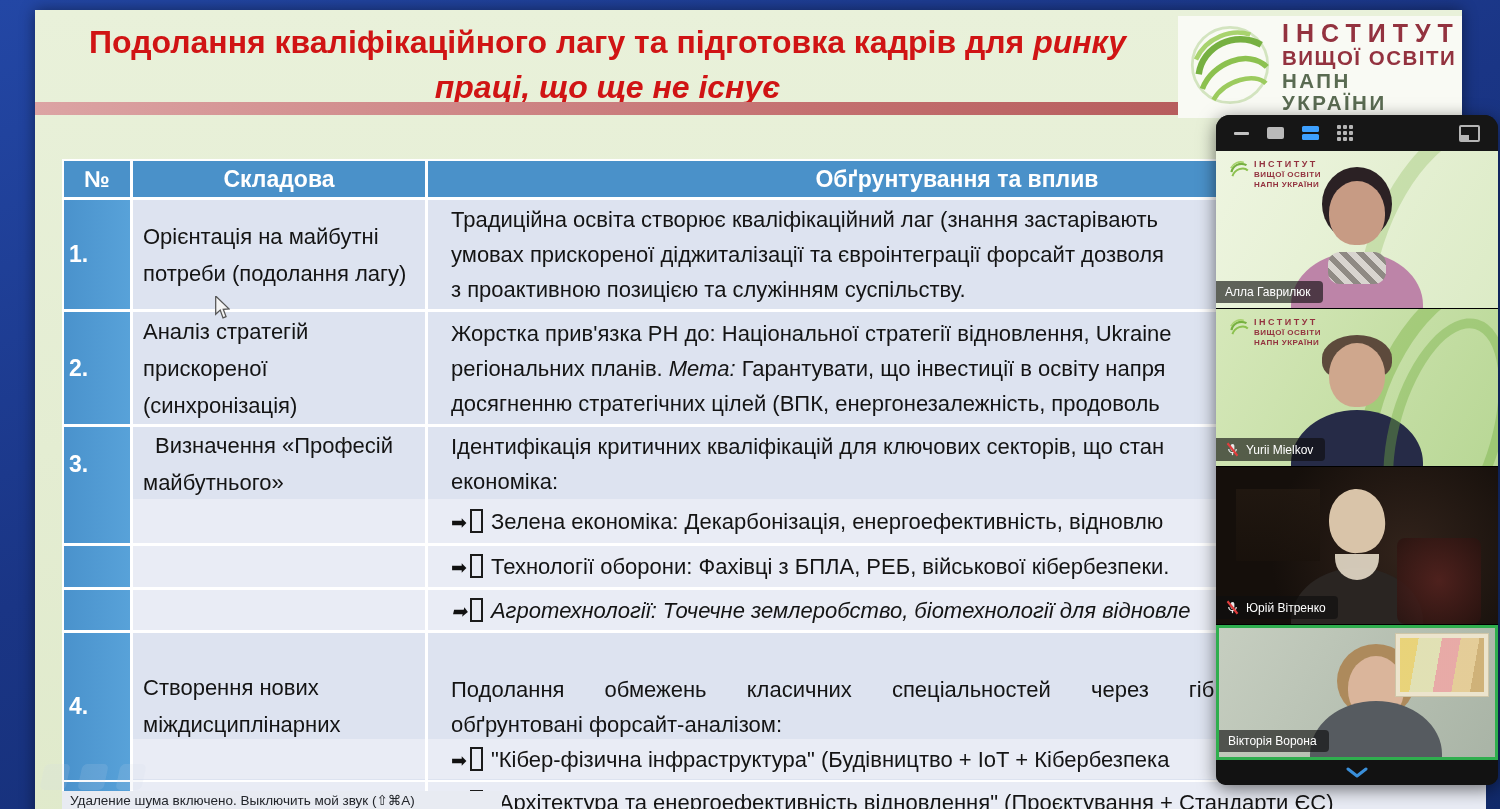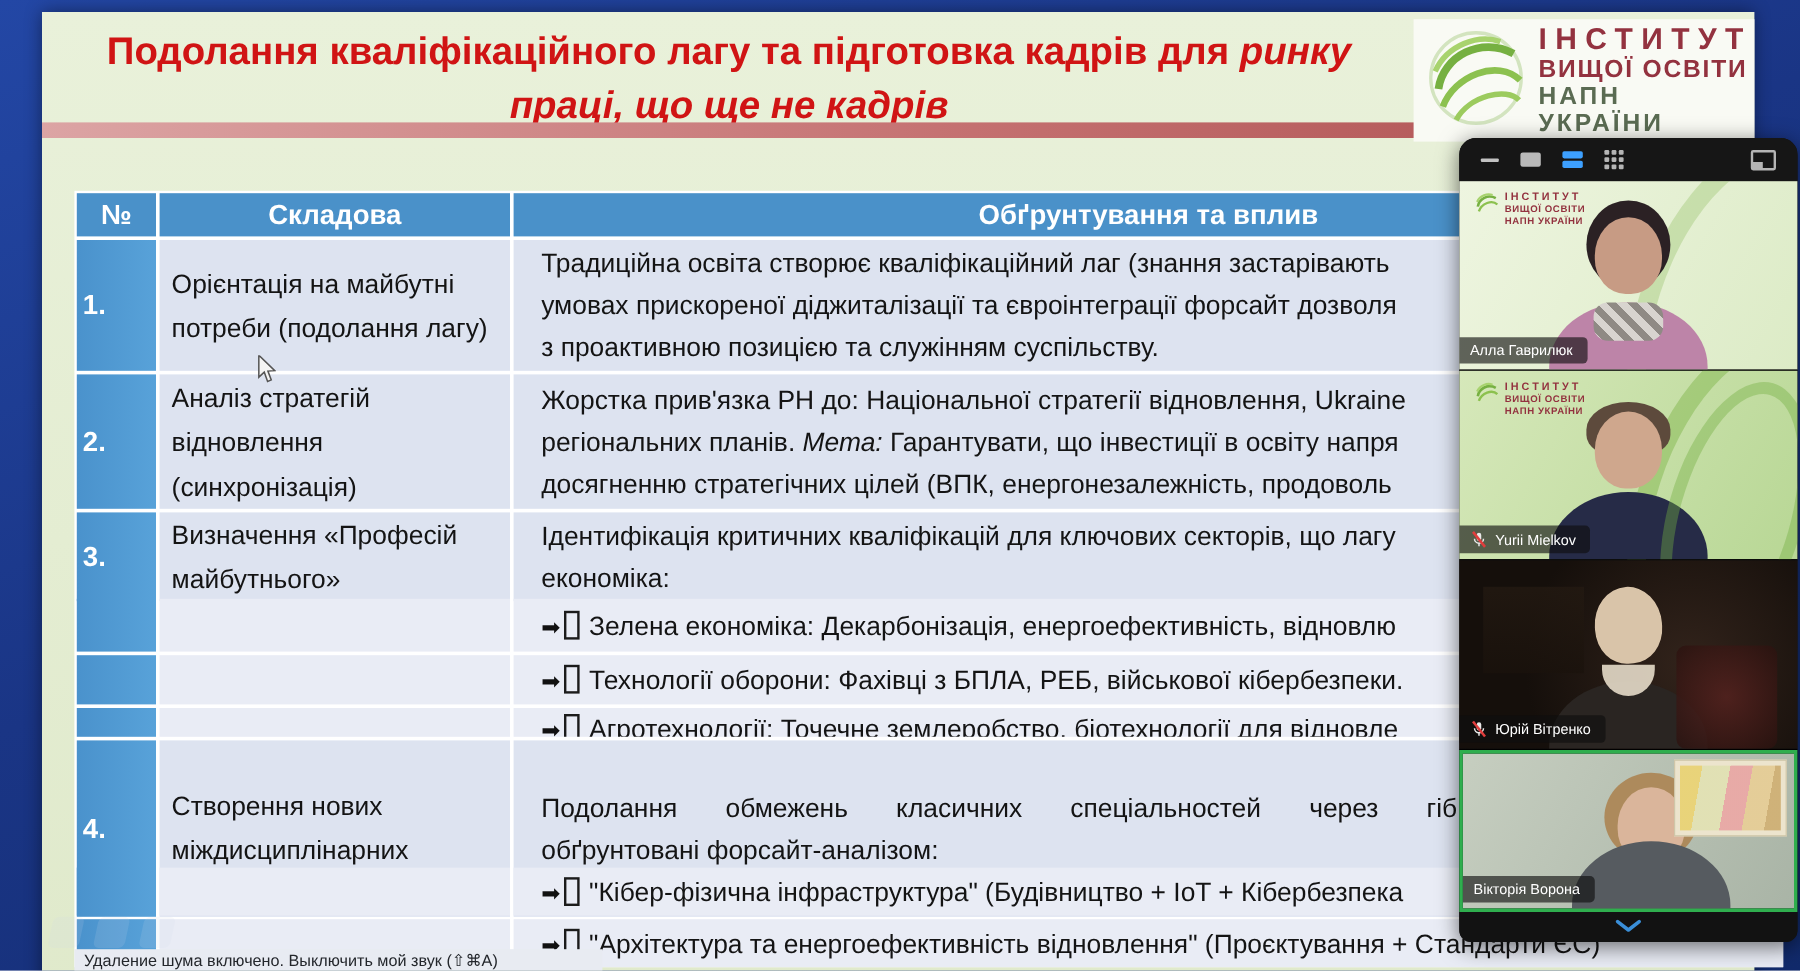--- a/index.html
+++ b/index.html
@@ -125,21 +125,21 @@
   .cursor{position:absolute;left:214px;top:296px;z-index:40;}
 </style>
 </head>
 <body>
 
 <div class="stage">
 
   <div class="slide">
     <div class="title-block">
       <div><span>Подолання кваліфікаційного лагу та підготовка кадрів для </span><span class="it">ринку</span></div>
-      <div class="it">праці, що ще не кадрів</div>
+      <div class="it">праці, що ще не існує</div>
     </div>
     <div class="divider"></div>
 
     <div class="logo-box">
       <span>
         <svg width="92" height="92" viewBox="0 0 100 100">
           <circle cx="50" cy="50" r="41" fill="none" stroke="#7ab445" stroke-width="3" opacity=".3"></circle>
           <path d="M16 60 C20 30, 55 12, 84 28" stroke="#76b041" stroke-width="7" fill="none"></path>
           <path d="M20 76 C30 48, 70 32, 90 52" stroke="#8cc14f" stroke-width="6" fill="none"></path>
           <path d="M32 88 C44 66, 78 58, 89 70" stroke="#9ccb5e" stroke-width="5" fill="none"></path>
@@ -168,55 +168,55 @@
           <div class="t-just">
             <div class="cl"><span>Традиційна освіта створює кваліфікаційний лаг (знання застарівають</span></div>
             <div class="cl"><span>умовах прискореної діджиталізації та євроінтеграції форсайт дозволя</span></div>
             <div class="cl"><span>з проактивною позицією та служінням суспільству.</span></div>
           </div>
         </div>
         <div class="t-row" style="height: 112px;">
           <div class="t-num">2.</div>
           <div class="t-comp">
             <div class="cl" style="height: 37px; line-height: 37px;">Аналіз стратегій</div>
-            <div class="cl" style="height: 37px; line-height: 37px;">відновлення</div>
+            <div class="cl" style="height: 37px; line-height: 37px;">прискореної</div>
             <div class="cl" style="height: 37px; line-height: 37px;">(синхронізація)</div>
           </div>
           <div class="t-just">
             <div class="cl"><span>Жорстка прив'язка РН до: Національної стратегії відновлення, Ukraine</span></div>
             <div class="cl"><span>регіональних планів. </span><span class="it">Мета:</span><span> Гарантувати, що інвестиції в освіту напря</span></div>
             <div class="cl"><span>досягненню стратегічних цілей (ВПК, енергонезалежність, продоволь</span></div>
           </div>
         </div>
         <div class="t-row" style="height: 69px;">
           <div class="t-num">3.</div>
           <div class="t-comp">
-            <div class="cl" style="height: 37px; line-height: 37px;">Визначення «Професій</div>
+            <div class="cl" style="height: 37px; line-height: 37px; margin-left: 12px;">Визначення «Професій</div>
             <div class="cl" style="height: 37px; line-height: 37px;">майбутнього»</div>
           </div>
           <div class="t-just">
-            <div class="cl"><span>Ідентифікація критичних кваліфікацій для ключових секторів, що лагу</span></div>
+            <div class="cl"><span>Ідентифікація критичних кваліфікацій для ключових секторів, що стан</span></div>
             <div class="cl"><span>економіка:</span></div>
           </div>
         </div>
         <div class="t-row sub" style="height: 44px;">
           <div class="t-num"></div>
           <div class="t-comp"></div>
           <div class="t-just">
             <div class="cl"><span class="arrow">➡</span><span class="tofu"></span><span>Зелена економіка: Декарбонізація, енергоефективність, відновлю</span></div>
           </div>
         </div>
         <div class="t-row sub" style="height: 41px;">
           <div class="t-num"></div>
           <div class="t-comp"></div>
           <div class="t-just">
             <div class="cl"><span class="arrow">➡</span><span class="tofu"></span><span>Технології оборони: Фахівці з БПЛА, РЕБ, військової кібербезпеки.</span></div>
           </div>
         </div>
-        <div class="t-row sub" style="height: 24px;">
+        <div class="t-row sub" style="height: 40px; font-style: italic;">
           <div class="t-num"></div>
           <div class="t-comp"></div>
           <div class="t-just">
             <div class="cl"><span class="arrow">➡</span><span class="tofu"></span><span>Агротехнології: Точечне землеробство, біотехнології для відновле</span></div>
           </div>
         </div>
         <div class="t-row" style="height: 103px;">
           <div class="t-num">4.</div>
           <div class="t-comp">
             <div class="cl" style="height: 37px; line-height: 37px; margin-top: 36px;">Створення нових</div>

